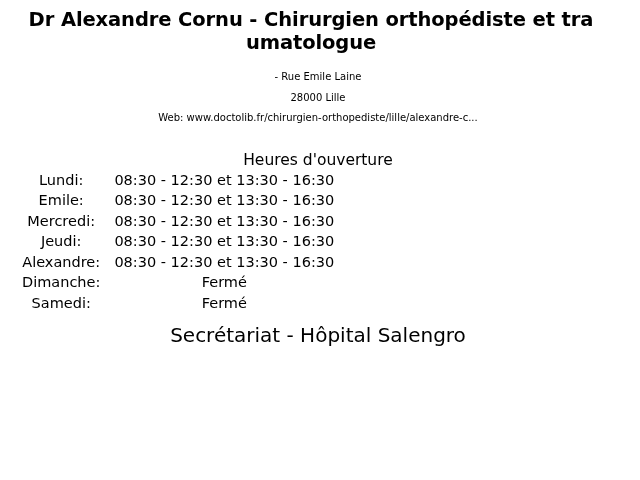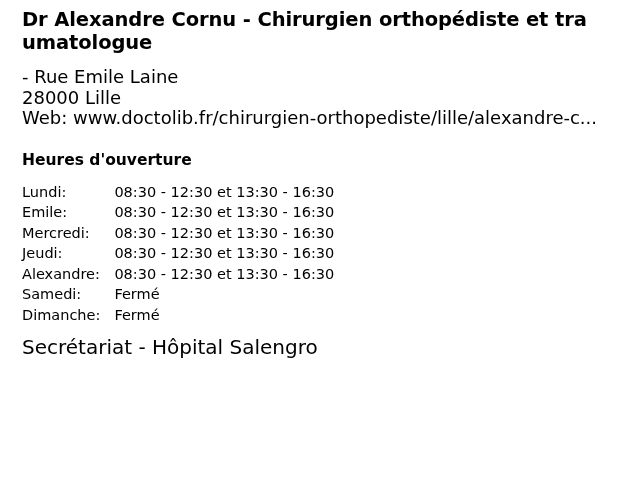--- a/index.html
+++ b/index.html
@@ -17,52 +17,53 @@
   }
 
   .page {
     position: absolute;
     left: 0;
     top: 0;
     width: 640px;
     height: 480px;
     box-sizing: border-box;
     padding: 8px 0 0 0;
+    text-align: center;
   }
 
   .content {
     width: 592px;
     margin-left: 22px;
   }
 
   .title {
     font-size: 19.5px;
     font-weight: bold;
     line-height: 23px;
     letter-spacing: -0.1px;
     margin: 0;
     word-break: break-all;
     overflow-wrap: anywhere;
     width: 578px;
   }
 
   .address-block {
     margin-top: 13px;
-    font-size: 18px;
+    font-size: 10px;
     line-height: 20.5px;
   }
   .address-line {
     white-space: nowrap;
   }
 
   .section-heading {
     font-size: 15.5px;
-    font-weight: bold;
+    font-weight: normal;
     margin-top: 22px;
-    margin-bottom: 12px;
+    margin-bottom: 0;
     line-height: 19px;
   }
 
   .hours-table {
     margin-top: 0;
     border-collapse: collapse;
     font-size: 14.5px;
   }
   .hours-table td {
     padding: 0;
@@ -136,25 +137,25 @@
         </tr>
         <tr>
           <td class="hours-day">Jeudi:</td>
           <td class="hours-value">08:30 - 12:30 et 13:30 - 16:30</td>
         </tr>
         <tr>
           <td class="hours-day">Alexandre:</td>
           <td class="hours-value">08:30 - 12:30 et 13:30 - 16:30</td>
         </tr>
         <tr>
-          <td class="hours-day">Samedi:</td>
+          <td class="hours-day">Dimanche:</td>
           <td class="hours-value">Fermé</td>
         </tr>
         <tr>
-          <td class="hours-day">Dimanche:</td>
+          <td class="hours-day">Samedi:</td>
           <td class="hours-value">Fermé</td>
         </tr>
       </tbody>
     </table>
 
 
     <div class="extra-text">Secrétariat - Hôpital Salengro</div>
 
   </div>
 

